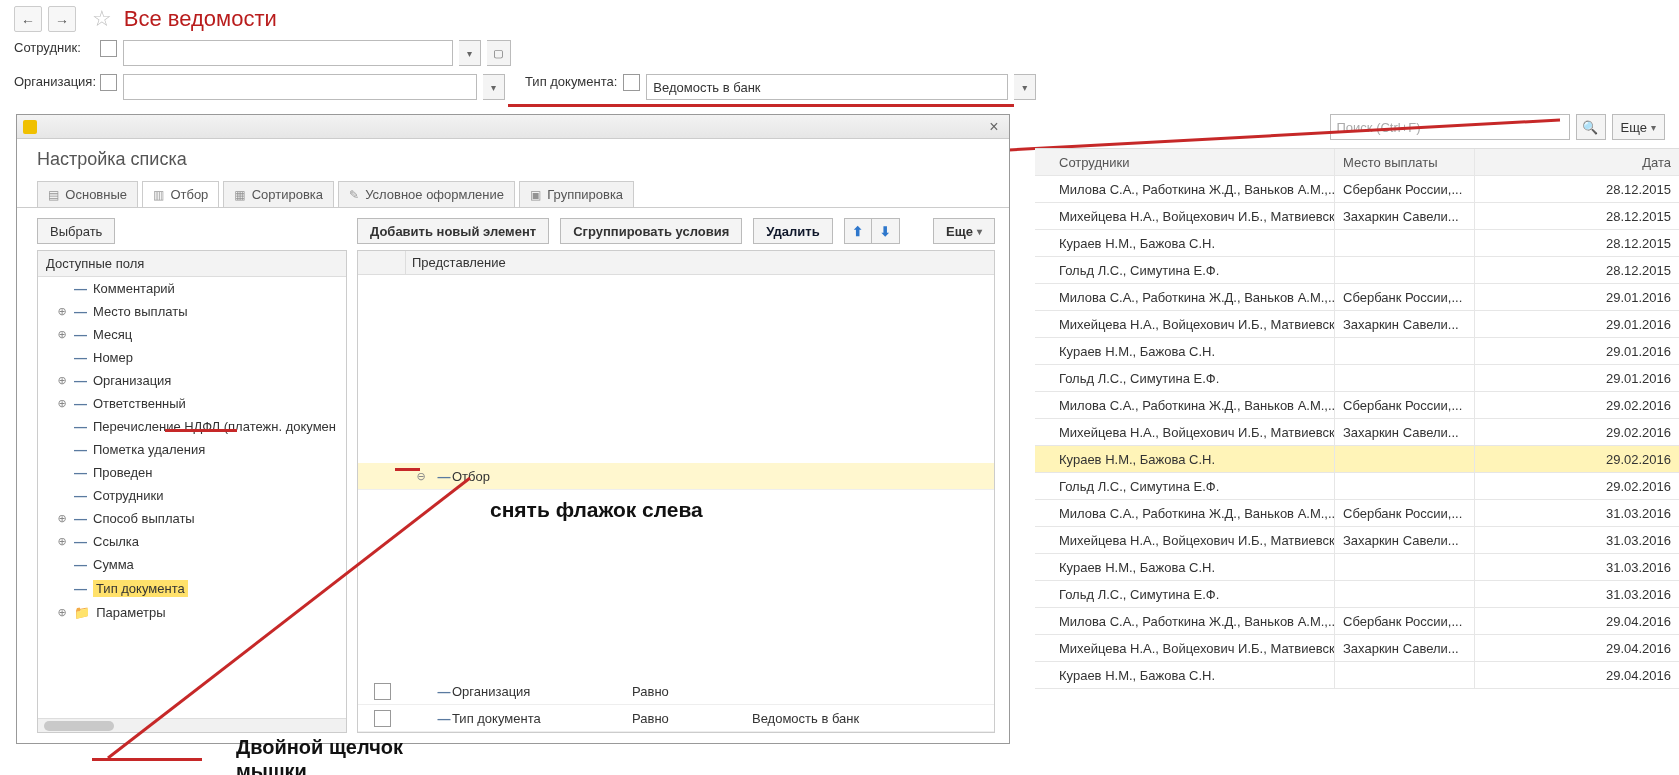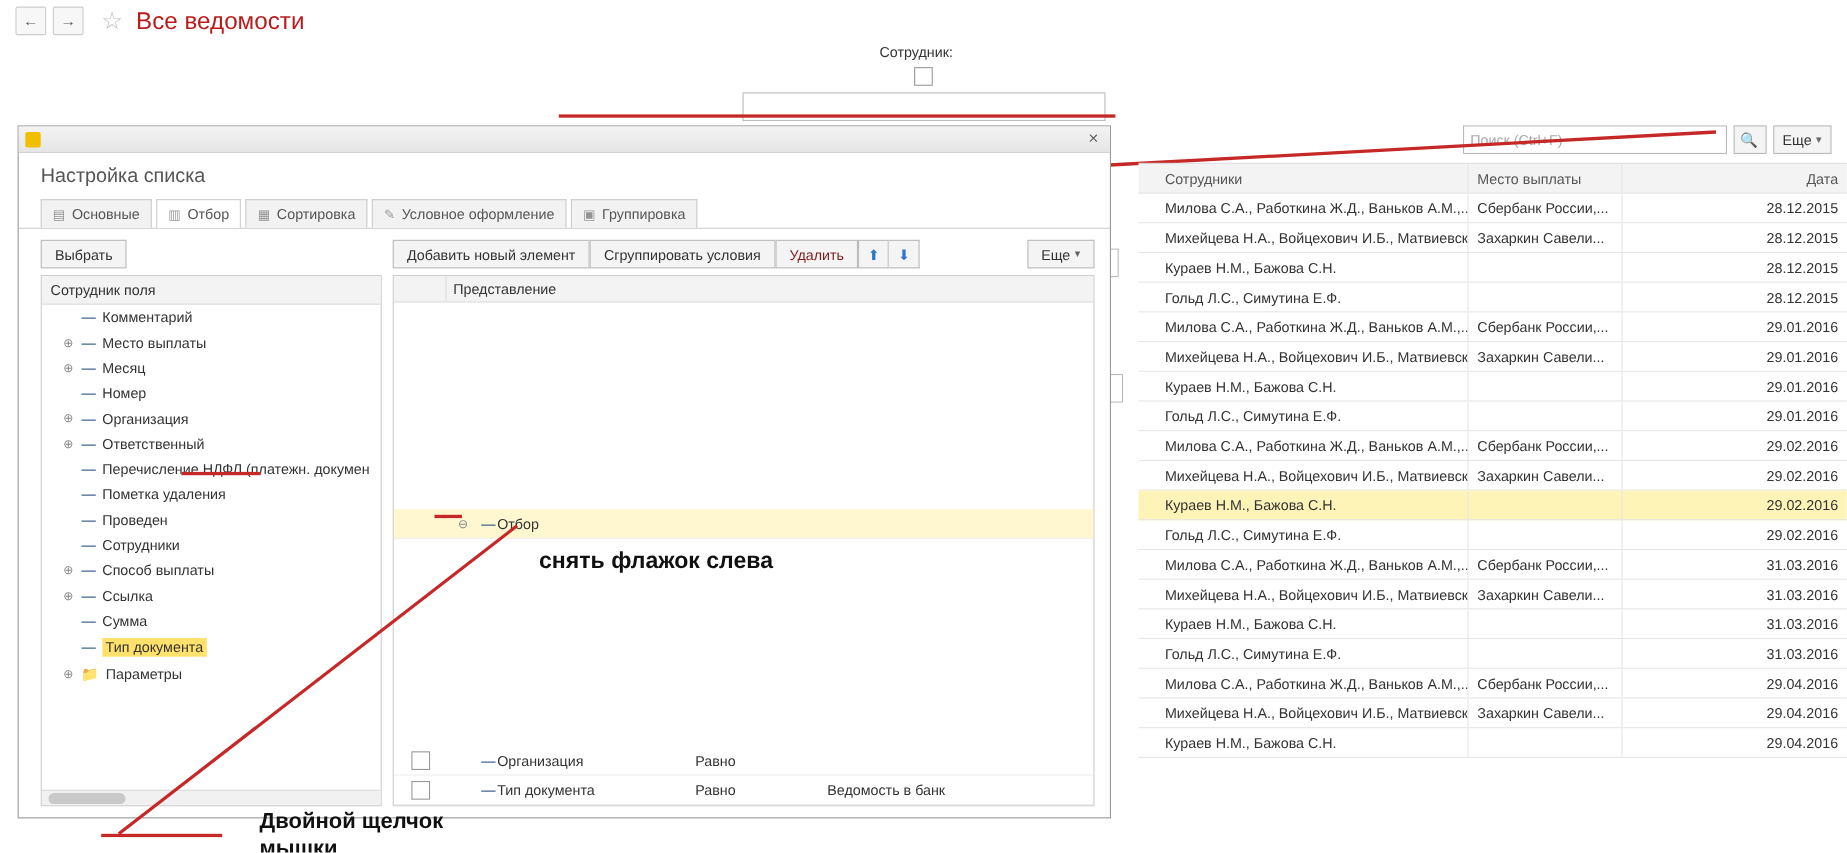--- a/index.html
+++ b/index.html
@@ -39,24 +39,23 @@
   .page-title {
     font-size: 22px;
     color: #b91c1c;
   }
   
   .filters {
     padding: 4px 14px 6px 14px;
   }
   .filter-row {
     display: flex;
-    align-items: center;
+    align-items: flex-start;
     margin-bottom: 8px;
     gap: 6px;
-    flex-direction: column;
   }
   .flabel { width: 80px; color: #333; }
   .fcheck {
     width: 17px; height: 17px;
     border: 1px solid #999;
     background: #fff;
     display: inline-block;
   }
   .finput {
     height: 26px;
@@ -282,35 +281,36 @@
     border-radius: 5px;
     margin-left: 6px;
   }
 
   .right-col {
     flex: 1;
     display: flex; flex-direction: column;
   }
   .rc-toolbar {
     display: flex;
-    gap: 0;
+    gap: 11px;
     margin-bottom: 6px;
     align-items: flex-start;
+    font-weight: bold;
   }
   .rc-toolbar .spacer { flex: 1; }
   .rc-btn {
     border: 1px solid #bbb;
     background: #f4f4f4;
     height: 26px;
     padding: 0 12px;
     display: flex; align-items: center;
     cursor: pointer;
     font-size: 13px;
   }
-  .rc-btn.disabled { color: #7f1d1d; cursor: default; }
+  .rc-btn.disabled { color: #0f172a; cursor: default; }
   .arrow-btn {
     width: 28px; height: 26px;
     border: 1px solid #bbb;
     background: #f4f4f4;
     display: flex; align-items: center; justify-content: center;
     cursor: pointer;
   }
   .arrow-btn.up { color: #2e77cc; }
   .arrow-btn.down { color: #2e77cc; }
   .arrow-pair { display:flex; }
@@ -547,21 +547,21 @@
   </div>
   <div class="red-underline-a" style="left:148px; top:314px; width:72px;"></div>
 
   <div class="modal-body">
 
     <div class="left-col">
       <div class="lc-toolbar">
         <div class="lc-btn">Выбрать</div>
       </div>
       <div class="fields-box">
-        <div class="fb-head">Сотрудник поля</div>
+        <div class="fb-head">Доступные поля</div>
         <div class="fb-list" id="fields-list">
             <div class="fb-item">
               <span class="exp"></span>
               <span class="dash">—</span>
               <span class="lbl">Комментарий</span>
             </div>
             <div class="fb-item">
               <span class="exp">⊕</span>
               <span class="dash">—</span>
               <span class="lbl">Место выплаты</span>

